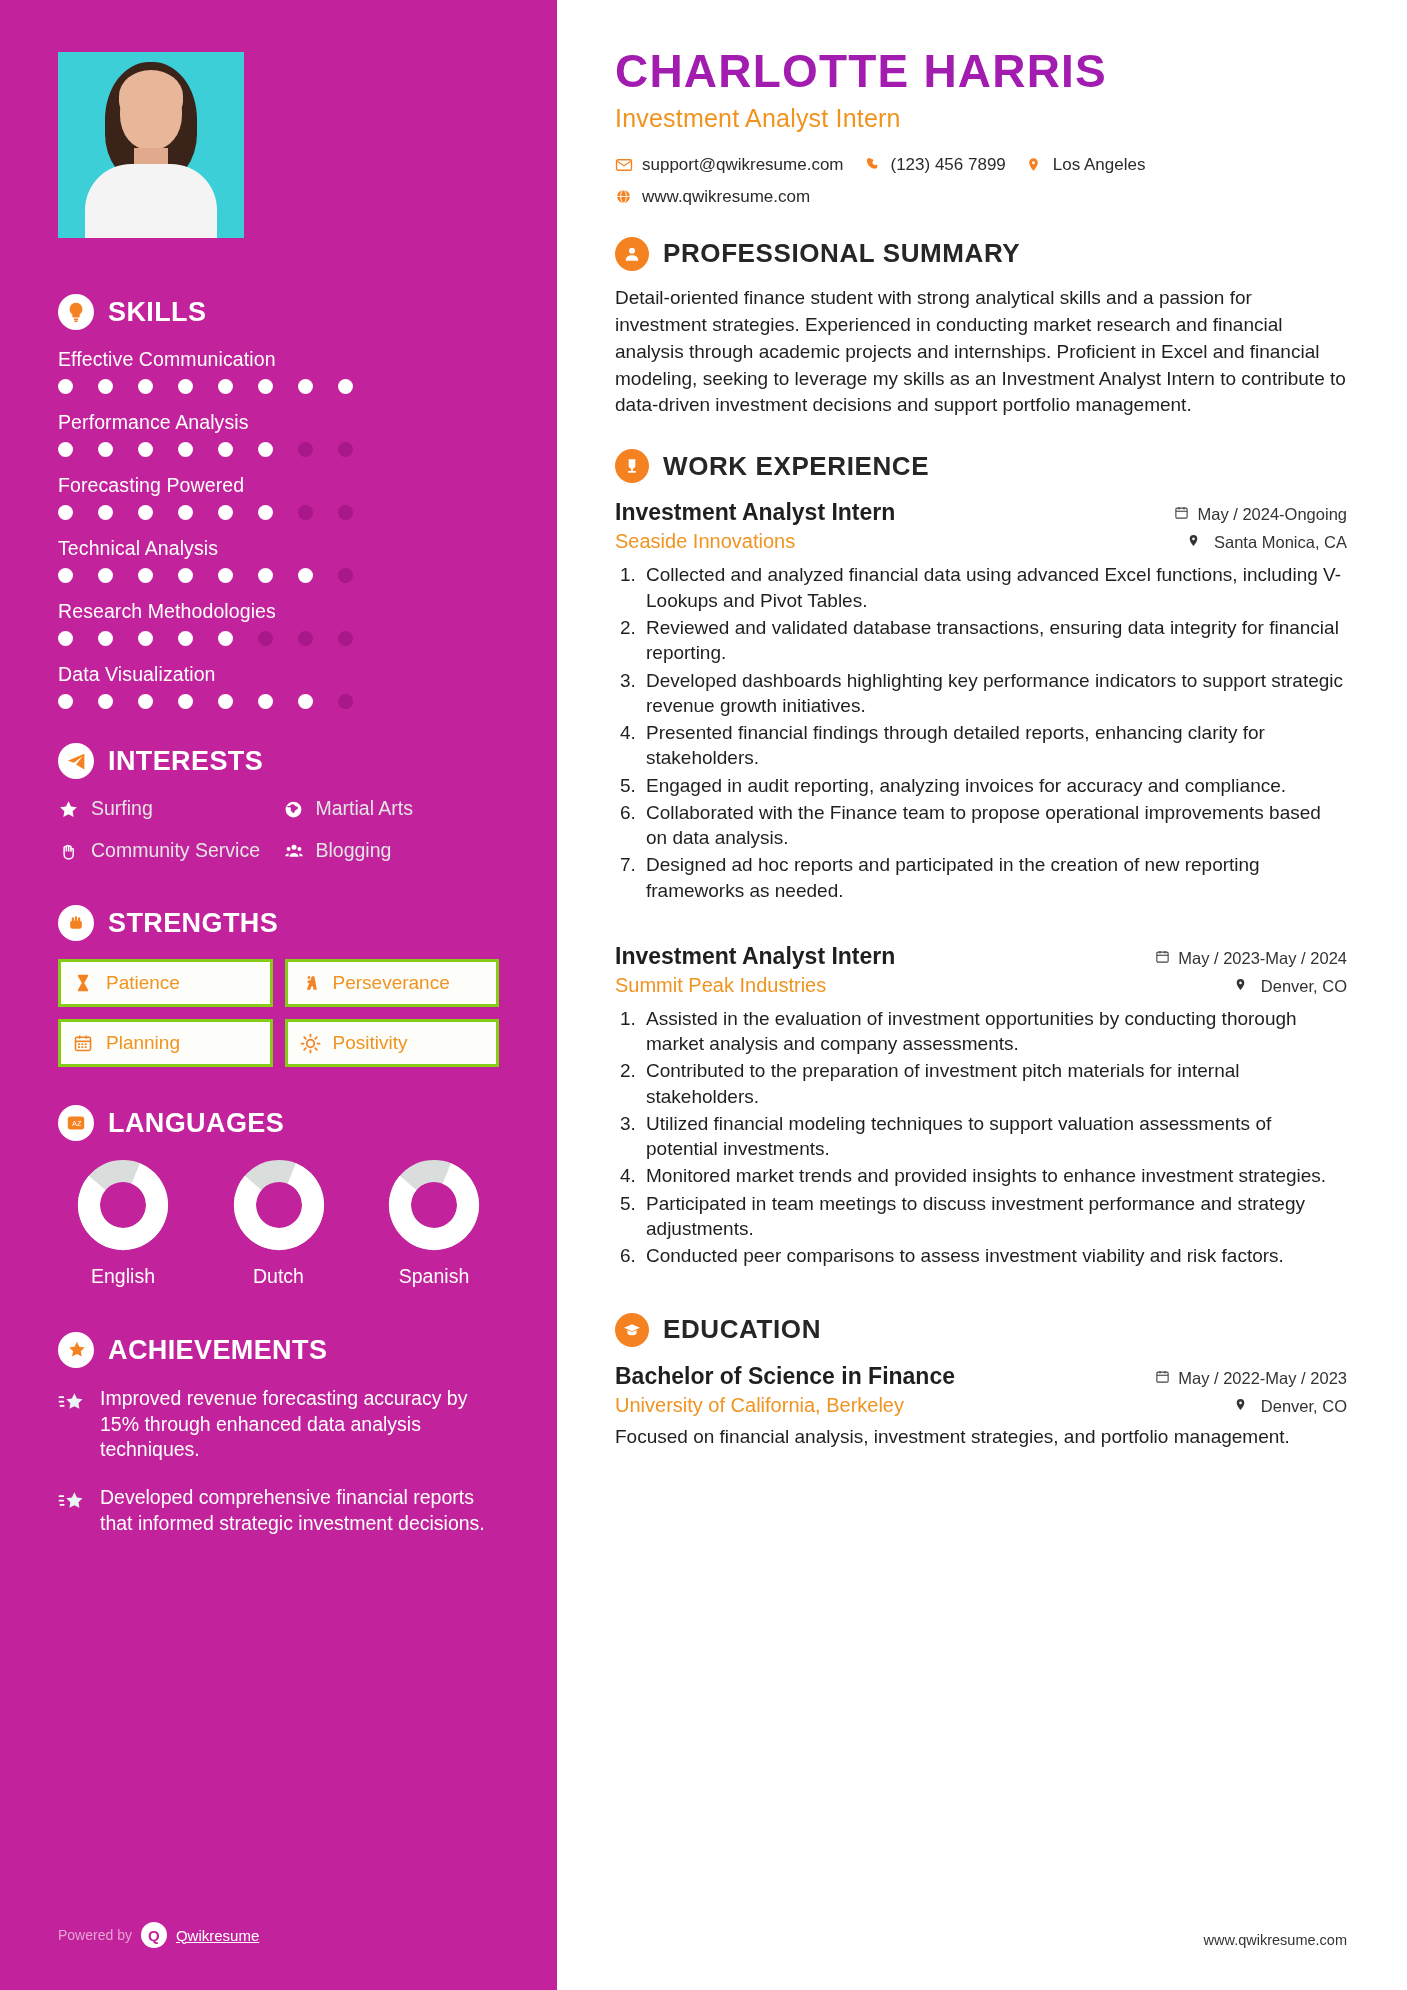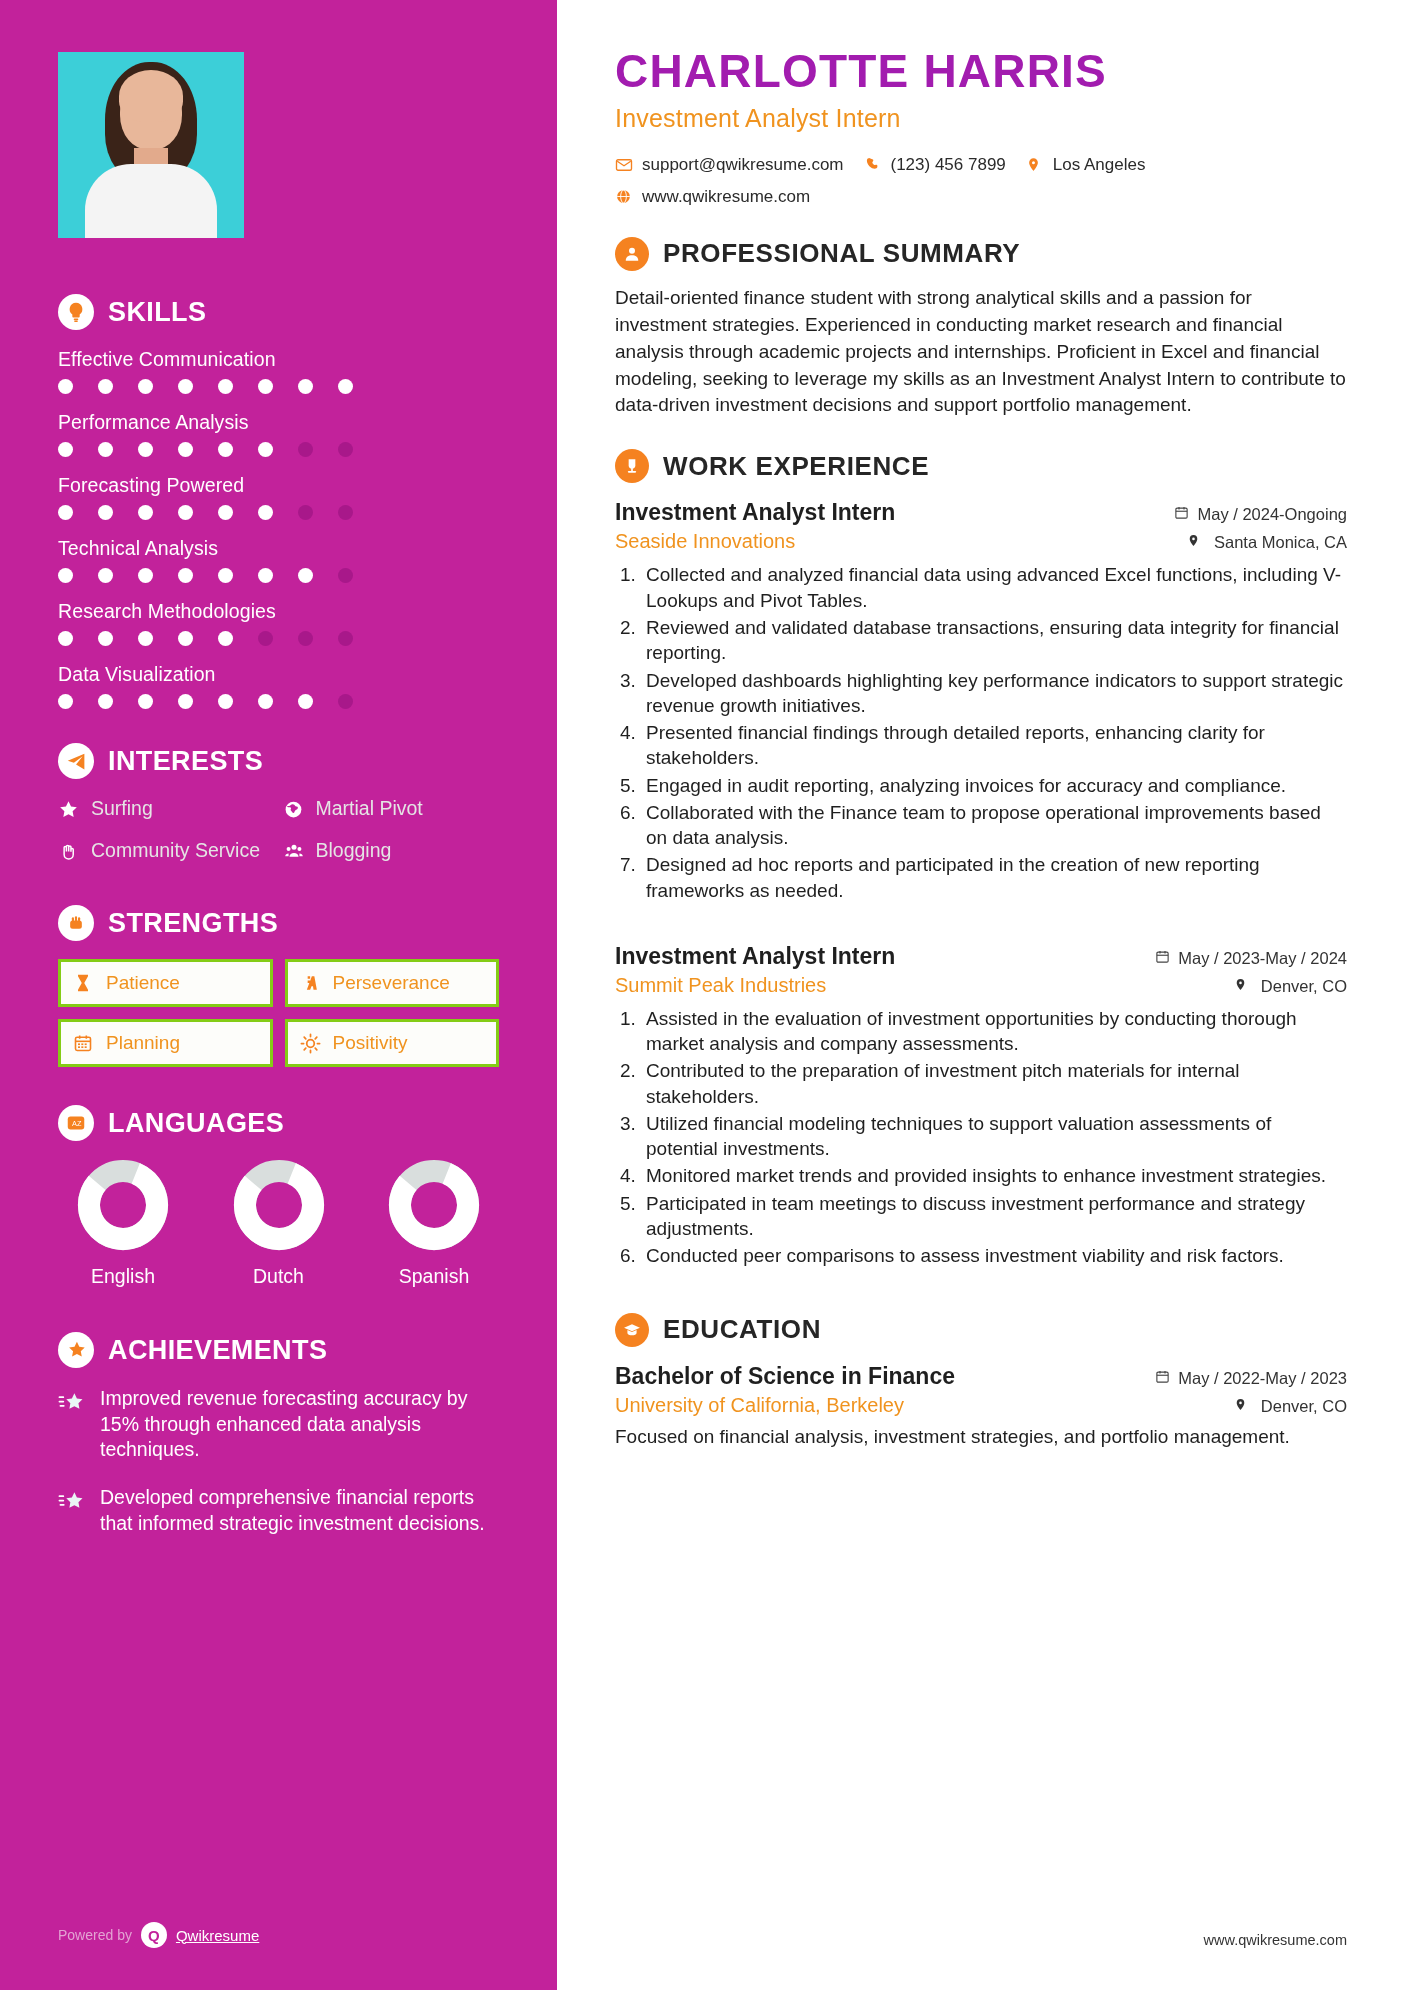--- a/index.html
+++ b/index.html
@@ -438,21 +438,21 @@
             <span class="ic"><svg width="21" height="21" viewBox="0 0 24 24">
                 <path fill="#fff" d="M12 2.5l2.9 6 6.6.9-4.8 4.6 1.2 6.6-5.9-3.2-5.9 3.2 1.2-6.6L2.5 9.4l6.6-.9z"></path>
               </svg></span>
             <span>Surfing</span>
           </div>
           <div class="int-item">
             <span class="ic"><svg width="21" height="21" viewBox="0 0 24 24">
                 <circle cx="12" cy="12" r="9" fill="#fff"></circle>
                 <path d="M5 9c2 1 3 0 4 1s-1 2 0 3 2 3 3 3 1-2 2-3 3-1 3-3-2-1-3-2-1-2-3-2-3 2-4 2-3 0-2 1z" fill="#c2229b"></path>
               </svg></span>
-            <span>Martial Pivot</span>
+            <span>Martial Arts</span>
           </div>
           <div class="int-item">
             <span class="ic"><svg width="21" height="21" viewBox="0 0 24 24">
                 <path fill="none" stroke="#fff" stroke-width="1.7" d="M7 13V7.5a1.3 1.3 0 1 1 2.6 0V12m0-1V6.3a1.3 1.3 0 1 1 2.6 0V12m0-1.3V7a1.3 1.3 0 1 1 2.6 0v5.3m0-2.5a1.3 1.3 0 1 1 2.6 0v5.6c0 3-2.2 5.1-5.1 5.1-3 0-5.3-2-5.3-5.1V13"></path>
               </svg></span>
             <span>Community Service</span>
           </div>
           <div class="int-item">
             <span class="ic"><svg width="22" height="20" viewBox="0 0 24 24">
                 <circle cx="12" cy="7.5" r="3" fill="#fff"></circle>

